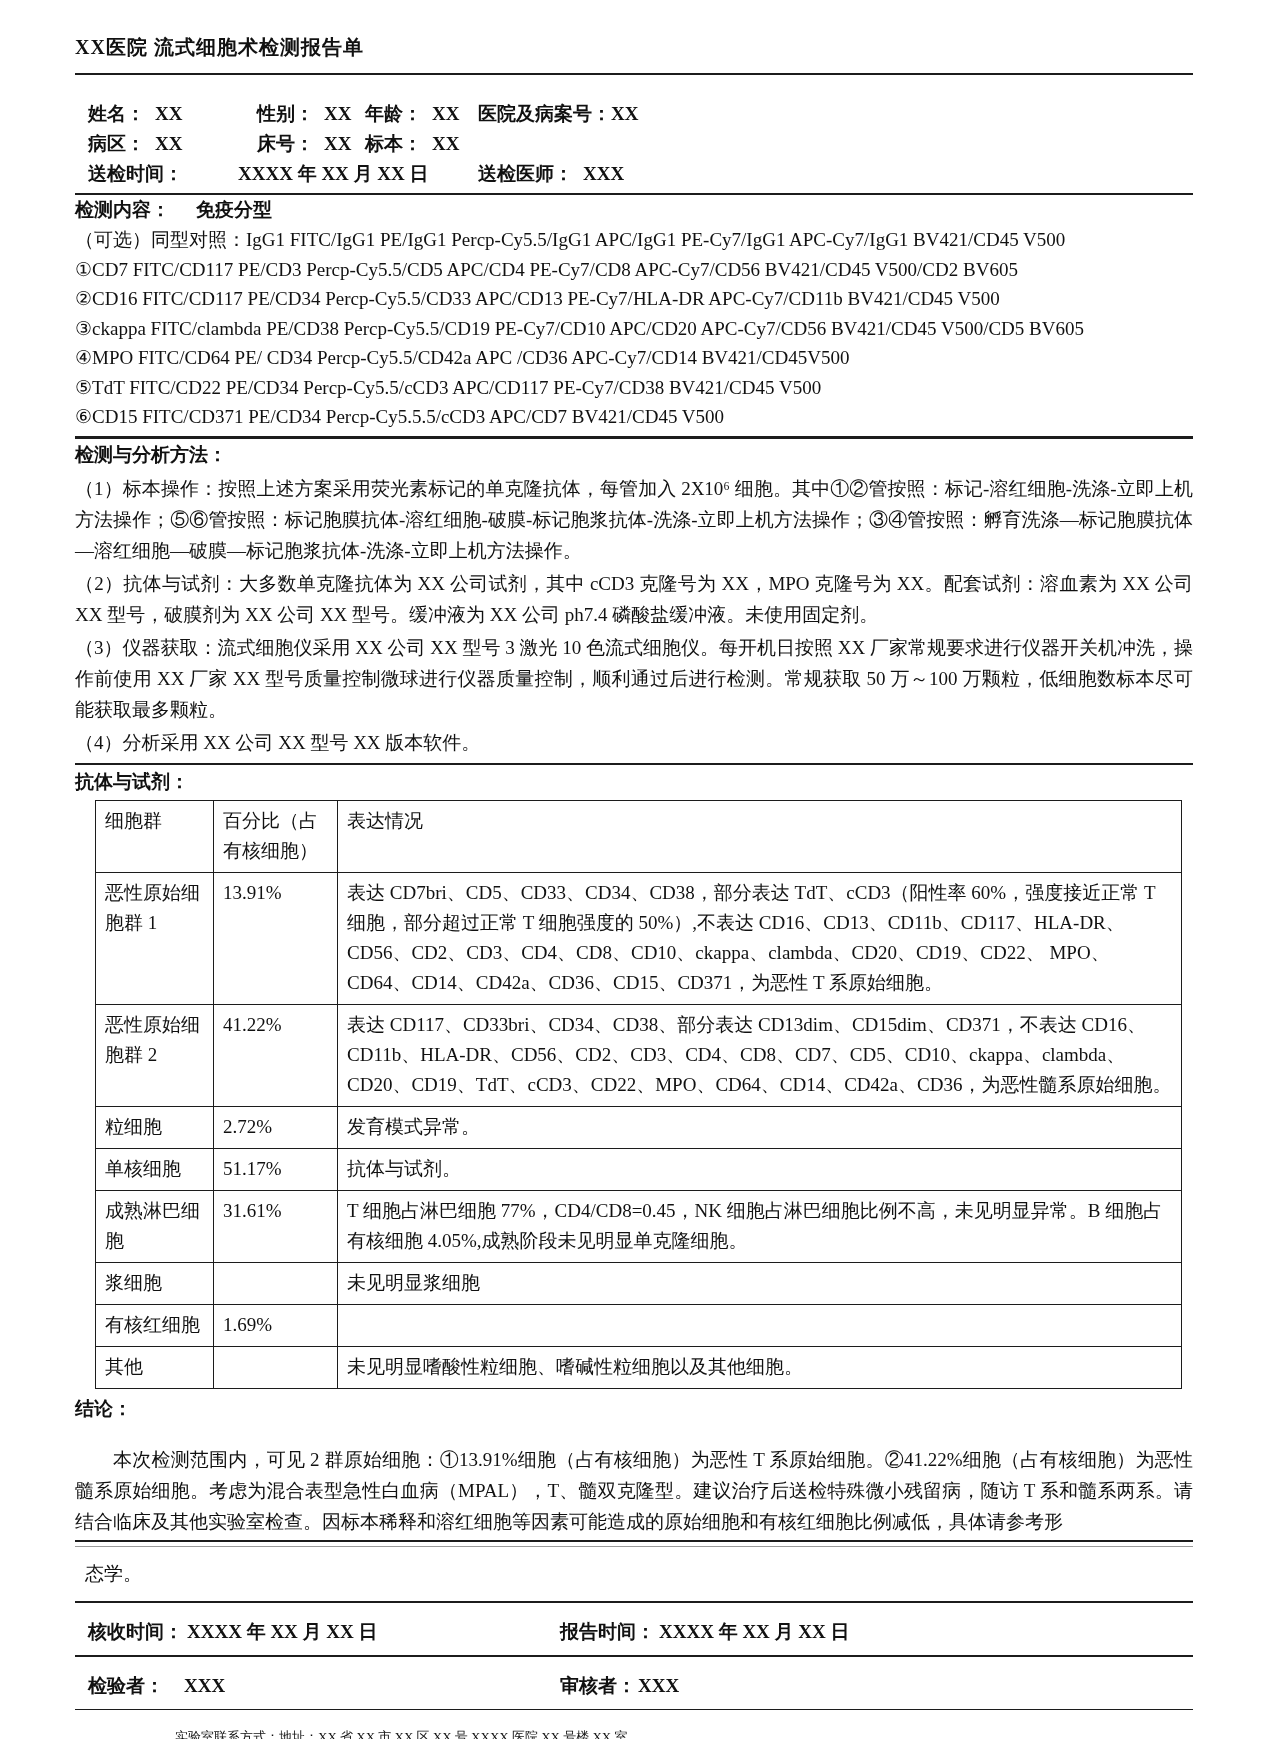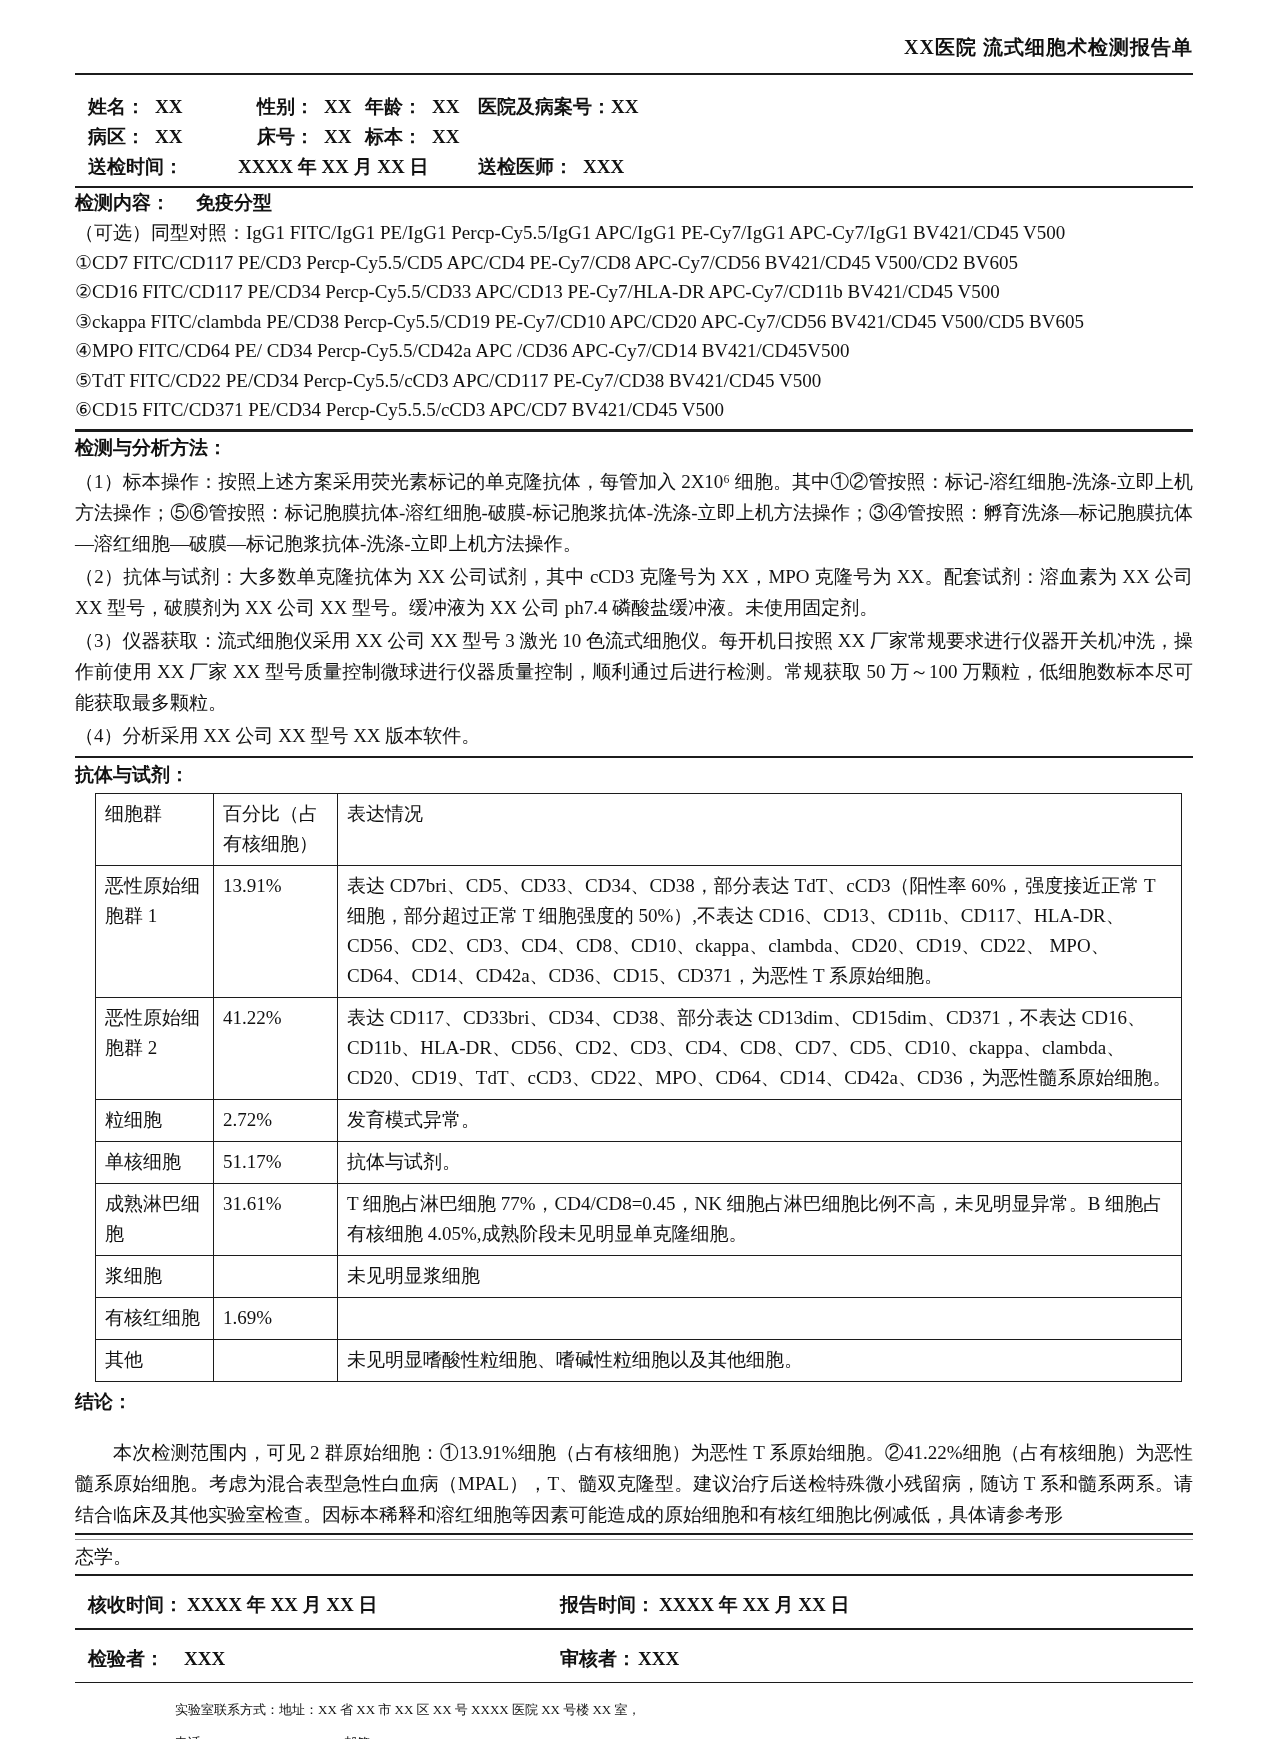--- a/index.html
+++ b/index.html
@@ -7,31 +7,31 @@
     position:relative;
     width:1268px;height:1739px;
     background:#ffffff;
     font-family:"Liberation Serif","DejaVu Serif",serif;
     color:#111;
     overflow:hidden;
     box-sizing:border-box;
     padding:34px 75px 0 75px;
   }
   .title{
-    text-align:right;
+    text-align:left;
     font-weight:bold;
     font-size:20px;
     letter-spacing:1px;
     margin-bottom:12px;
   }
   .rule{border:none;border-top:2px solid #1c1c1c;margin:0;}
   .rule.thick{border-top:3px solid #1c1c1c;}
   .rule.thin{border-top:1.5px solid #1c1c1c;}
   .rule.dbl{border-top:2.5px solid #1c1c1c;border-bottom:1.5px solid #9a9a9a;height:4px;}
-  .info{padding:17px 0 4px 13px;font-size:19px;font-weight:bold;}
+  .info{padding:24px 0 4px 13px;font-size:19px;font-weight:bold;}
   .info-row{display:flex;line-height:30px;}
   .info .c1{width:169px;}
   .info .c2{width:108px;}
   .info .c3{width:113px;}
   .info .c4{flex:1;}
   .info .cw{width:390px;}
   .lbl{font-weight:bold;}
   .val{font-weight:bold;padding-left:10px;}
   .sec{font-size:19px;}
   .sec p{margin:0;padding:0;}
@@ -167,21 +167,21 @@
       <td>其他</td>
       <td></td>
       <td>未见明显嗜酸性粒细胞、嗜碱性粒细胞以及其他细胞。</td>
     </tr>
   </tbody>
     </table>
 
   <p class="concl-head">结论：</p>
   <p class="para indent2" style="margin:0;font-size:19px;">本次检测范围内，可见 2 群原始细胞：①13.91%细胞（占有核细胞）为恶性 T 系原始细胞。②41.22%细胞（占有核细胞）为恶性髓系原始细胞。考虑为混合表型急性白血病（MPAL），T、髓双克隆型。建议治疗后送检特殊微小残留病，随访 T 系和髓系两系。请结合临床及其他实验室检查。因标本稀释和溶红细胞等因素可能造成的原始细胞和有核红细胞比例减低，具体请参考形</p>
   <div class="rule dbl" style="margin-top:3px;"></div>
-  <p class="para" style="margin:0;font-size:19px;line-height:34px;">态学。</p>
+  <p class="para" style="margin:10px;font-size:19px;line-height:34px;">态学。</p>
   <hr class="rule">
 
   <div class="foot-row">
     <div class="left"><span class="lbl">核收时间：</span><span class="val" style="padding-left:4px;">XXXX 年 XX 月 XX 日</span></div>
     <div class="right"><span class="lbl">报告时间：</span><span class="val" style="padding-left:4px;">XXXX 年  XX 月 XX 日</span></div>
   </div>
   <hr class="rule">
 
   <div class="foot-row">
     <div class="left"><span class="lbl">检验者：</span><span class="val" style="padding-left:20px;">XXX</span></div>

